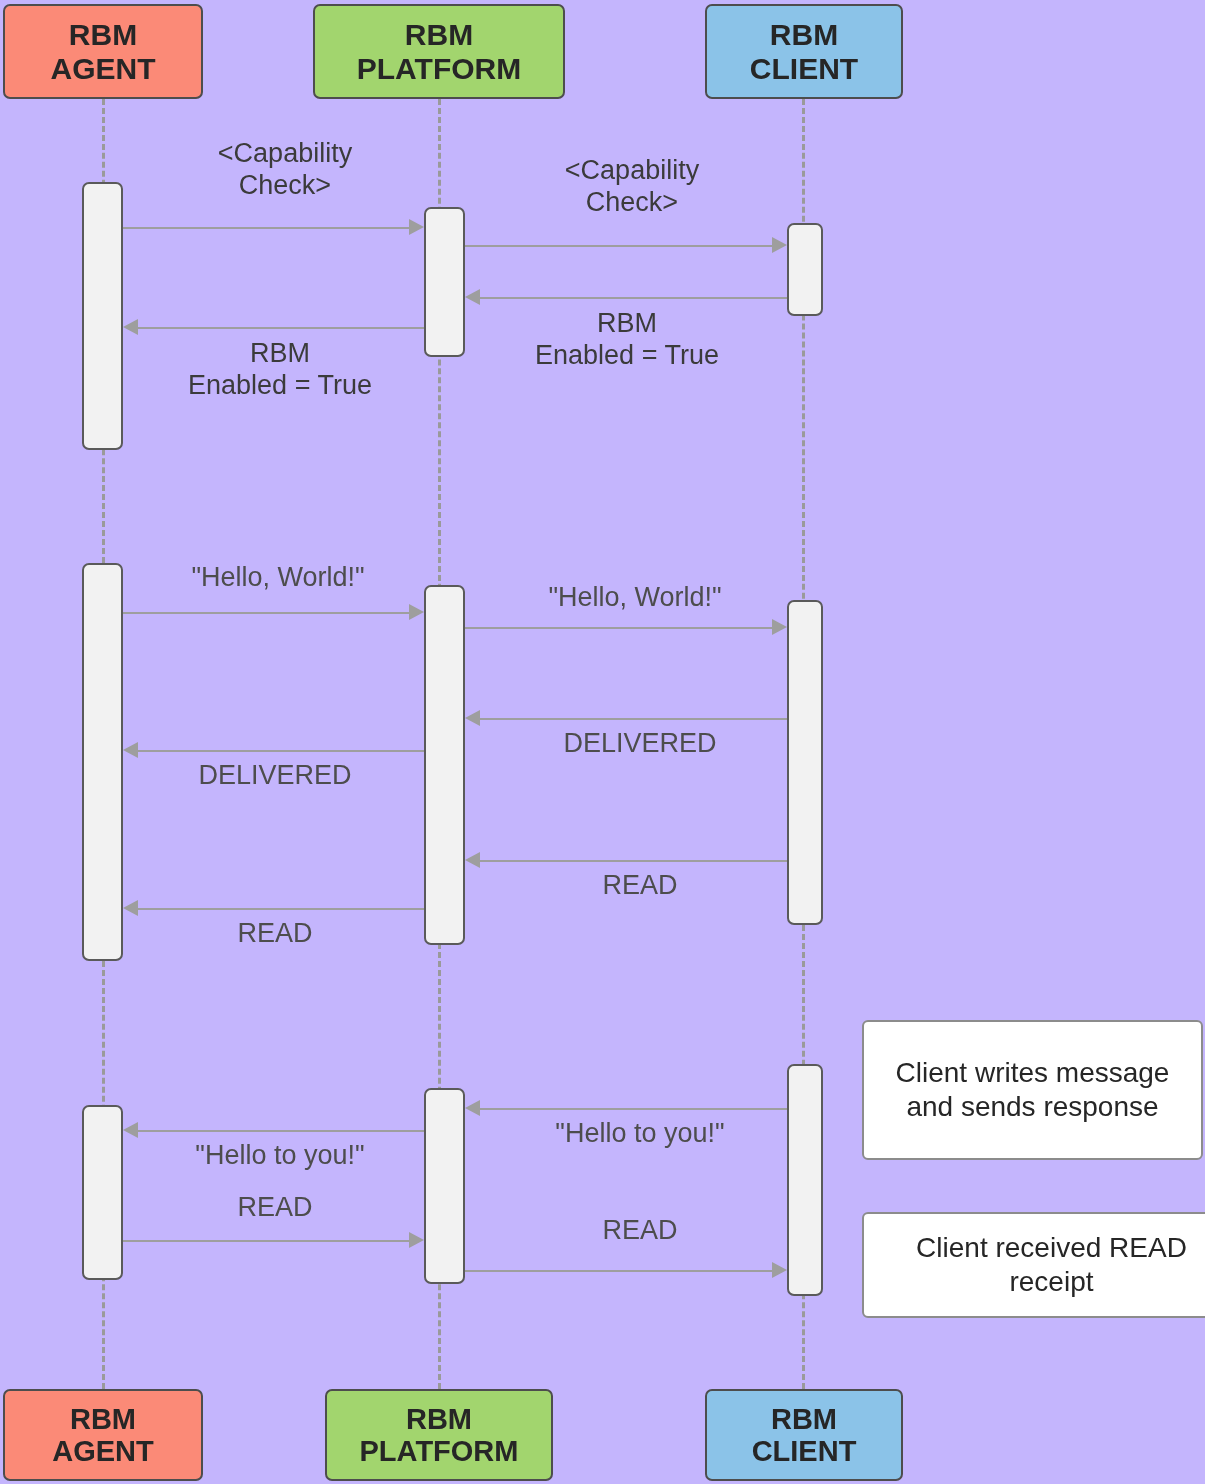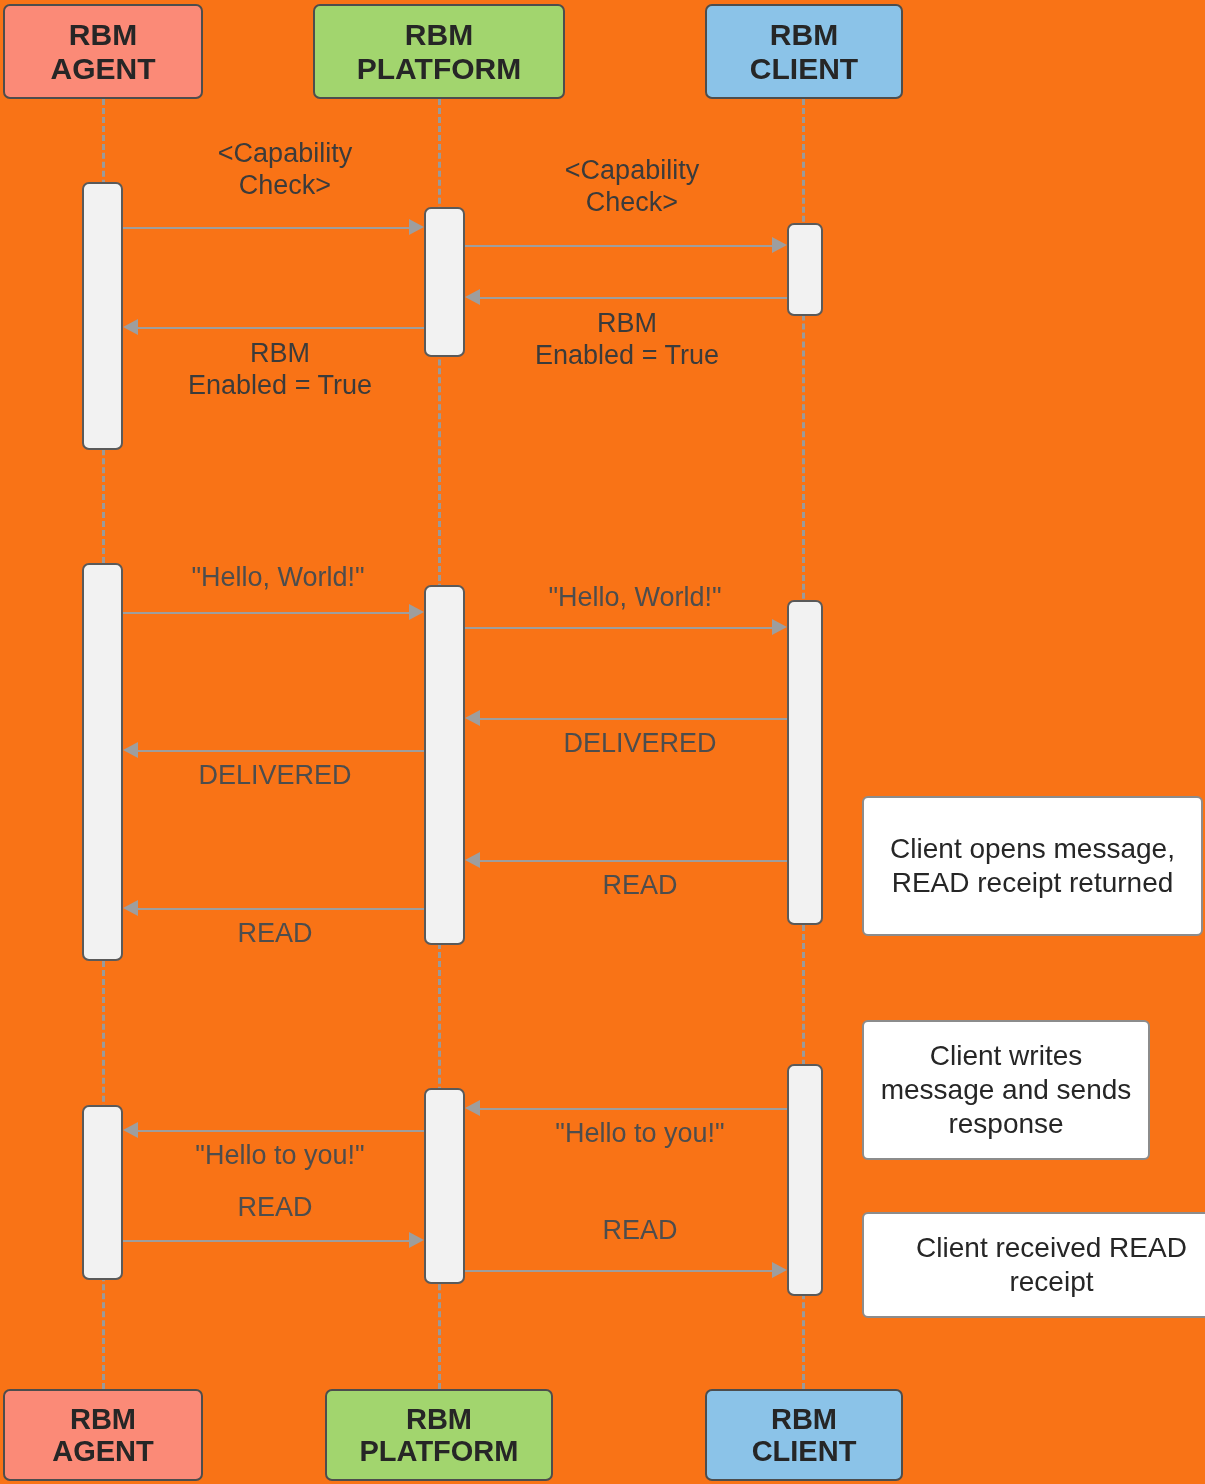--- a/index.html
+++ b/index.html
@@ -1,17 +1,17 @@
 <!DOCTYPE html>
 <html><head>
 <meta charset="utf-8">
 <style>
   html,body{margin:0;padding:0;background:#000;}
   body{font-family:"Liberation Sans","DejaVu Sans",sans-serif;}
-  #stage{position:relative;width:1205px;height:1484px;background:#f97316;overflow:hidden;}
+  #stage{position:relative;width:1205px;height:1484px;background:#c4b5fd;overflow:hidden;}
 
   
   .pbox{position:absolute;box-sizing:border-box;border:2px solid #4d4d4d;border-radius:7px;
         display:flex;flex-direction:column;align-items:center;justify-content:center;
         font-weight:bold;color:#262626;line-height:1.12;text-align:center;}
   .pbox .l1,.pbox .l2{display:block;}
 
   
   .lifeline{position:absolute;width:0;border-left:3px dashed #9a9a9a;}
 
@@ -126,23 +126,22 @@
   <div class="mlabel" style="left:135px;top:1192px;width:280px;">READ</div>
   <div class="msgline" style="left:123px;top:1240px;width:293px;"></div>
   <div class="arrowhead arrow-r" style="left:409px;top:1232px;"></div>
 
   <div class="mlabel" style="left:500px;top:1215px;width:280px;">READ</div>
   <div class="msgline" style="left:465px;top:1270px;width:316px;"></div>
   <div class="arrowhead arrow-r" style="left:772px;top:1262px;"></div>
 
 
 
-  <div class="note" style="left:862px;top:796px;width:341px;height:140px;">Client opens message, READ receipt returned</div>
 
-  <div class="note" style="left:862px;top:1020px;width:288px;height:140px;">Client writes message and sends response</div>
+  <div class="note" style="left:862px;top:1020px;width:341px;height:140px;">Client writes message and sends response</div>
 
   <div class="note" style="left:862px;top:1212px;width:379px;height:106px;">Client received READ receipt</div>
 
   <div class="pbox" style="left:3px;top:1389px;width:200px;height:92px;background:#fb8a77;font-size:29px;">
     <span class="l1">RBM</span>
     <span class="l2">AGENT</span>
   </div>
 
   <div class="pbox" style="left:325px;top:1389px;width:228px;height:92px;background:#a2d56e;font-size:29px;">
     <span class="l1">RBM</span>

